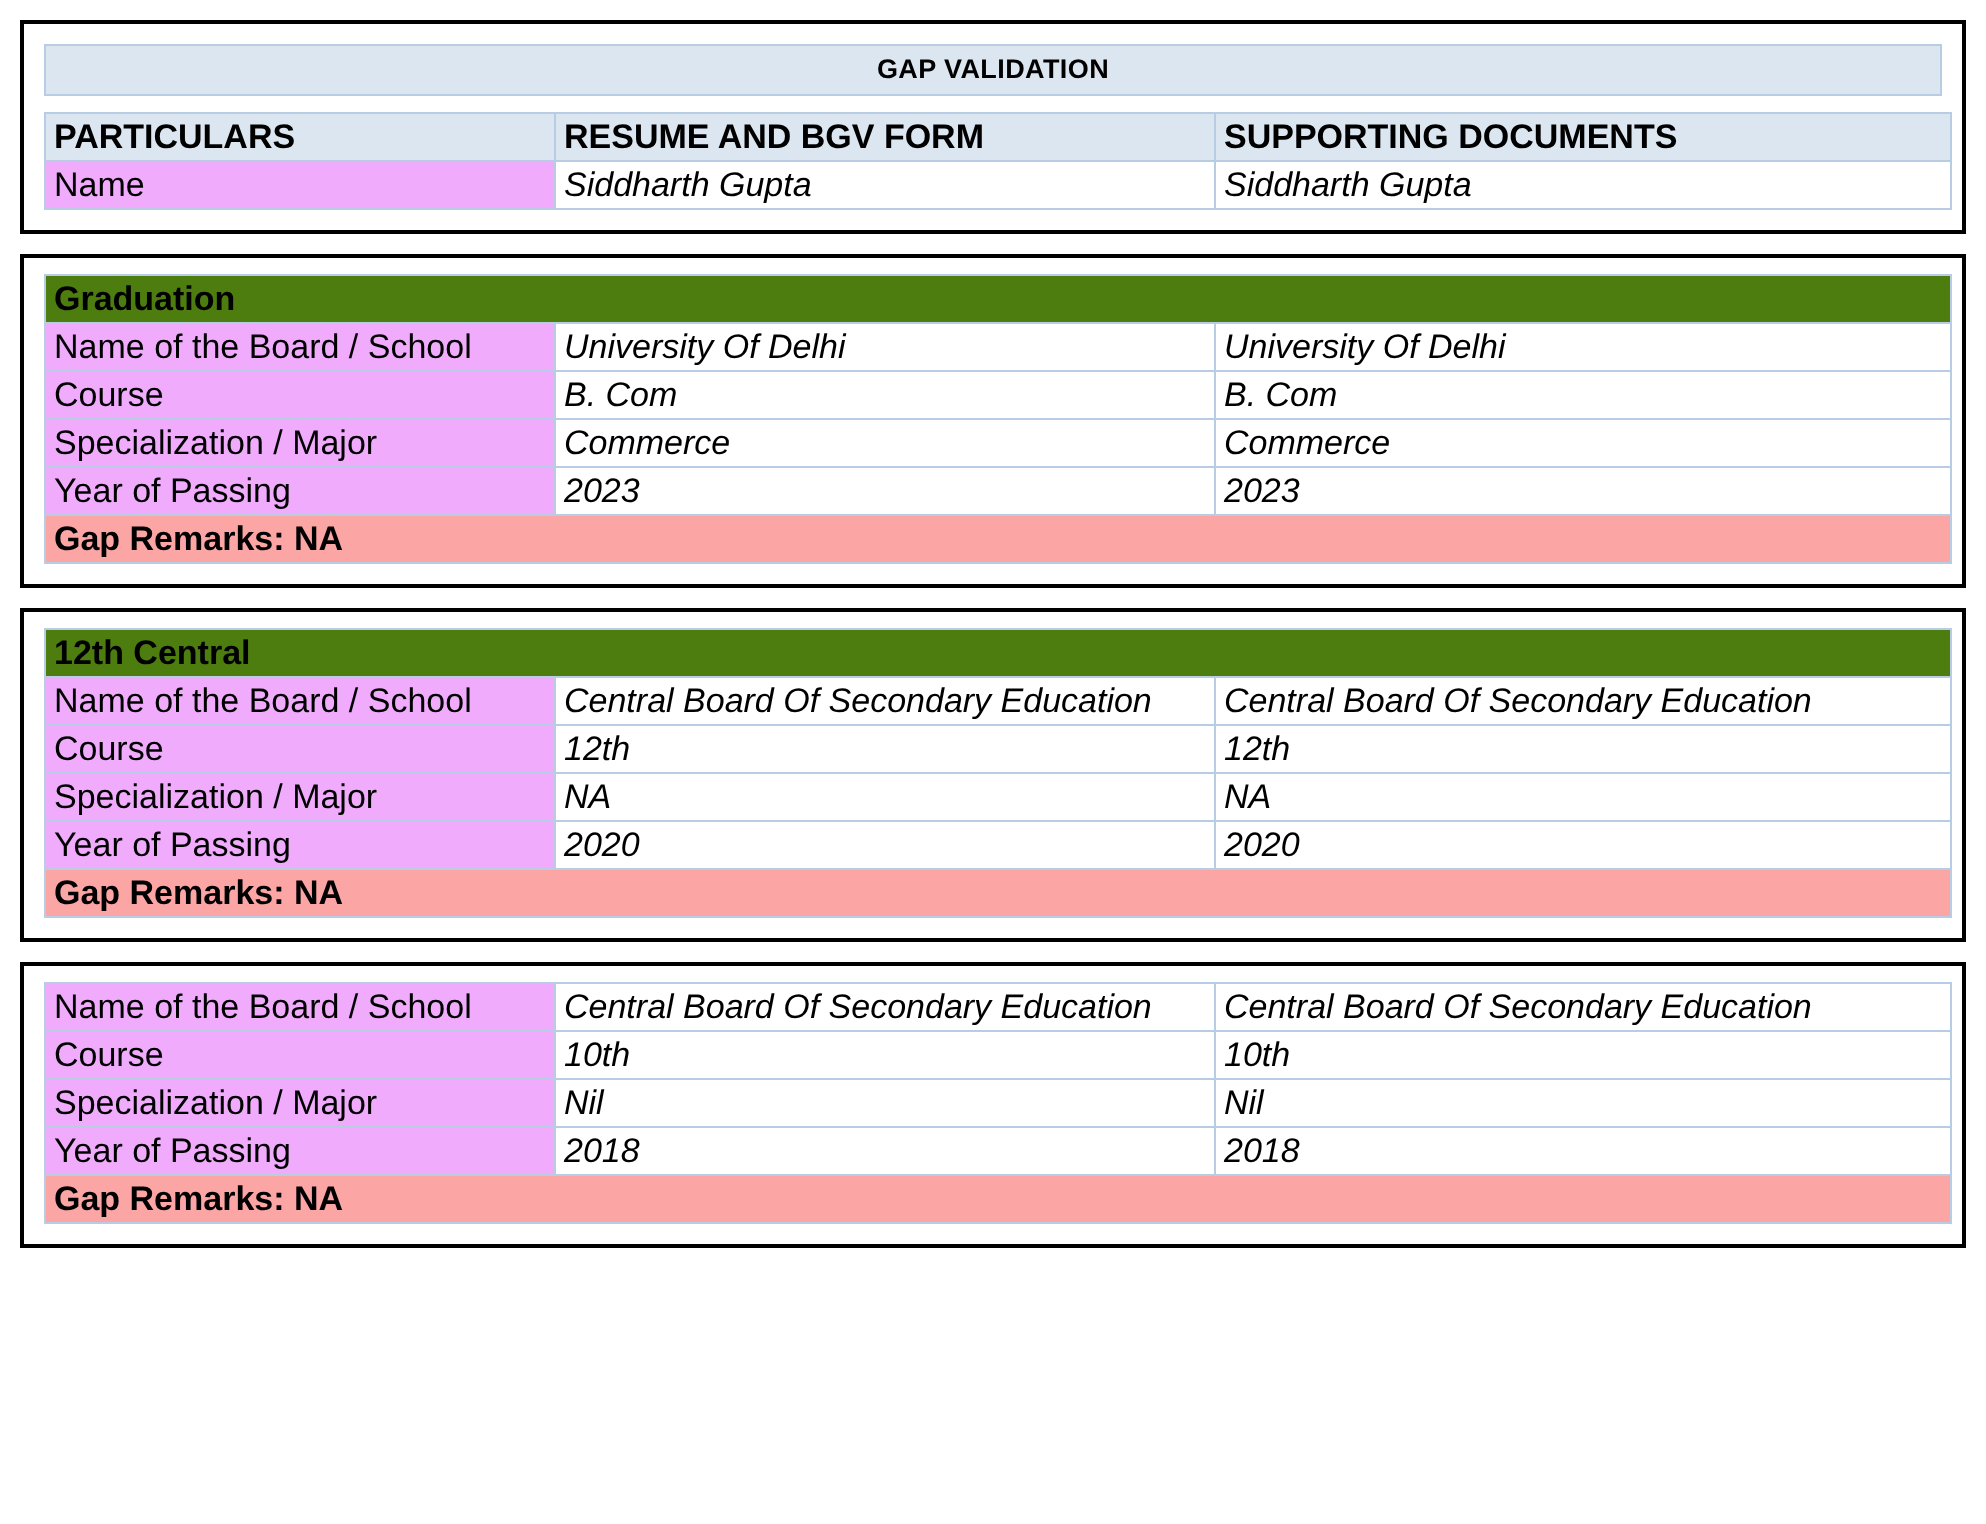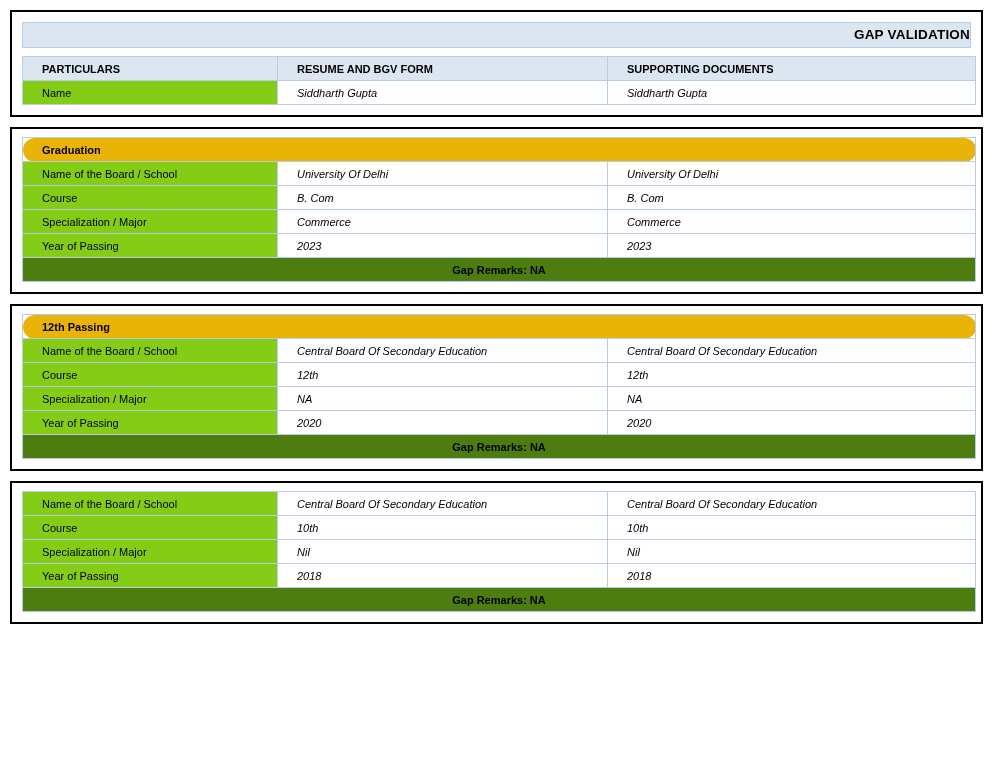--- a/index.html
+++ b/index.html
@@ -36,62 +36,60 @@
   }
 
   table.grid {
     border-collapse: collapse;
     width: 100%;
     table-layout: fixed;
   }
   table.grid td {
     border: 1px solid #b8cce4;
     height: 21px;
-    padding: 1px 19px;
+    padding: 1px 4px;
     vertical-align: middle;
-    font-size: 11px;
+    font-size: 17px;
     line-height: 16px;
     overflow: hidden;
     white-space: nowrap;
   }
   
   col.c1 { width: 255px; }
   col.c2 { width: 330px; }
   col.c3 { width: 368px; }
 
   .title-bar {
     background: #dce6f1;
     border: 1px solid #b8cce4;
-    text-align: right;
+    text-align: center;
     font-weight: bold;
     font-size: 13.5px;
     height: 24px;
     line-height: 24px;
     letter-spacing: 0.2px;
   }
   .hdr {
     background: #dce6f1;
     font-weight: bold;
   }
   .lbl {
-    background: #84cc16;
+    background: #f0abfc;
   }
   .val {
     background: #ffffff;
     font-style: italic;
   }
   .section-title {
-    background: #eab308;
-    font-weight: bold;
-    border-radius: 12px;
+    background: #4d7c0f;
+    font-weight: bold;
   }
   .remarks {
-    background: #4d7c0f;
-    font-weight: bold;
-    text-align: center;
+    background: #fca5a5;
+    font-weight: bold;
   }
 </style>
 </head>
 <body>
 
 <div class="page">
 
   <div class="frame first">
     <div class="title-bar">GAP VALIDATION</div>
     <table class="grid" style="margin-top:8px;">
@@ -155,21 +153,21 @@
 
   <div class="frame">
     <table class="grid">
       <colgroup>
           <col class="c1">
           <col class="c2">
           <col class="c3">
         </colgroup>
       <tbody>
         <tr>
-          <td class="section-title" colspan="3">12th Passing</td>
+          <td class="section-title" colspan="3">12th Central</td>
         </tr>
         <tr>
           <td class="lbl">Name of the Board / School</td>
           <td class="val">Central Board Of Secondary Education</td>
           <td class="val">Central Board Of Secondary Education</td>
         </tr>
         <tr>
           <td class="lbl">Course</td>
           <td class="val">12th</td>
           <td class="val">12th</td>

